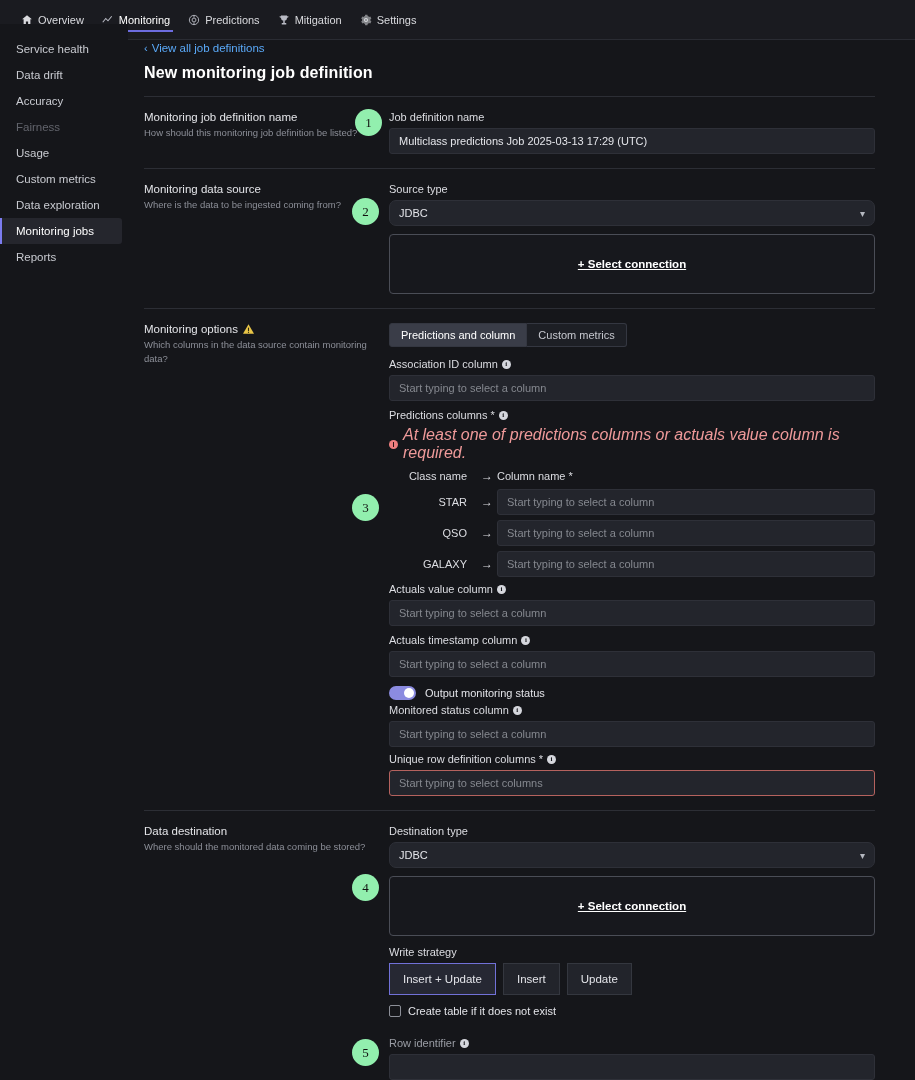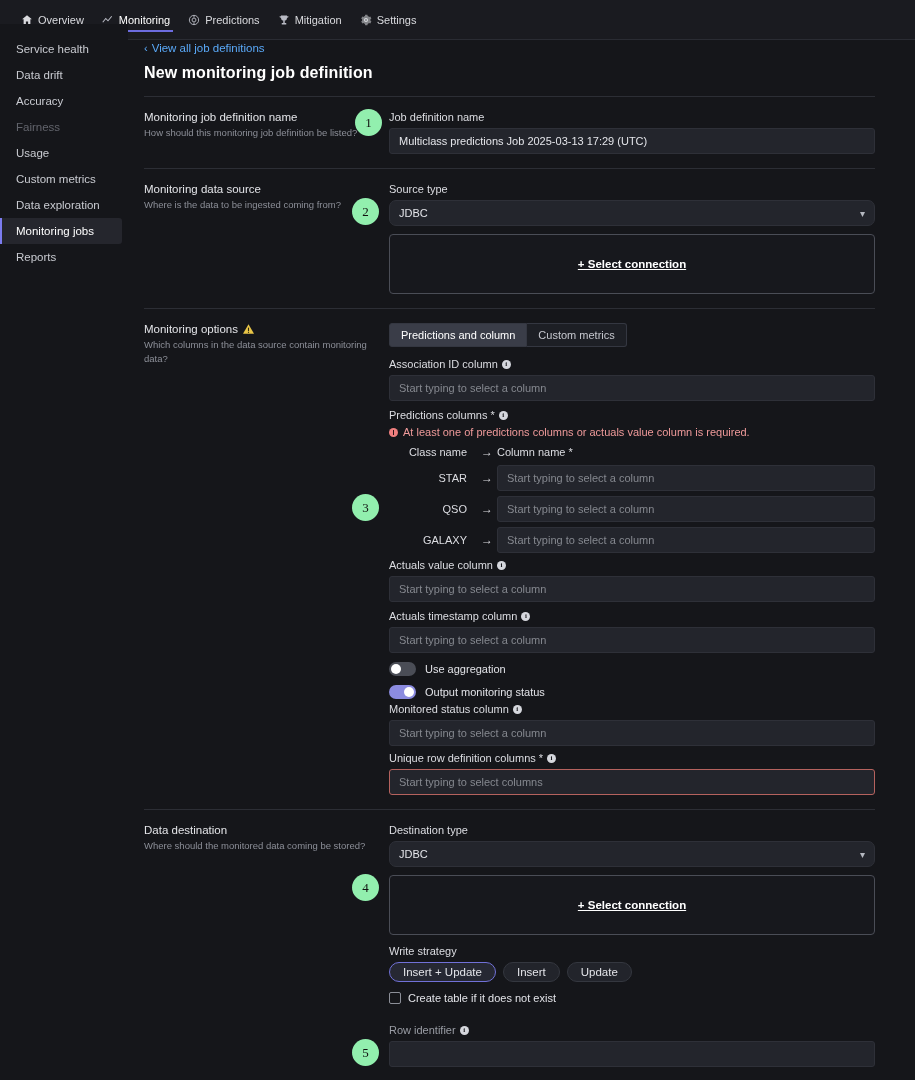--- a/index.html
+++ b/index.html
@@ -117,21 +117,21 @@
     height: 24px; padding: 0 11px; font-size: 11px;
     display: flex; align-items: center; cursor: pointer;
     border: 1px solid #343741; background: #1d1f25; color: #c6c8cf;
   }
   .tab:first-child { border-radius: 3px 0 0 3px; }
   .tab:last-child { border-radius: 0 3px 3px 0; border-left: none; }
   .tab.sel { background: #3a3d48; color: #ffffff; }
 
   .errline {
     display: flex; align-items: center; gap: 5px;
-    font-size: 11px; color: #ef9a9a; margin: 5px 0 7px 0;
+    font-size: 16px; color: #ef9a9a; margin: 5px 0 7px 0; font-style: italic;
   }
   .err-ico {
     width: 9px; height: 9px; border-radius: 50%; background: #ef7f7f;
     display: inline-block; position: relative; flex: 0 0 9px;
   }
   .err-ico::after {
     content: ""; position: absolute; left: 4px; top: 2px;
     width: 1px; height: 5px; background: #2a1416;
   }
 
@@ -154,21 +154,21 @@
   .toggle .knob {
     position: absolute; top: 2px; left: 2px; width: 10px; height: 10px;
     border-radius: 50%; background: #ffffff;
   }
   .toggle.on { background: #8b8be0; }
   .toggle.on .knob { left: 15px; }
   .toggle-label { font-size: 11px; color: #e2e3e8; }
 
   .btnrow { display: flex; gap: 7px; margin-top: 5px; }
   .segbtn {
-    height: 20px; padding: 0 13px; border-radius: 12px;
+    height: 32px; padding: 0 13px; border-radius: 0;
     background: #22242b; border: 1px solid #34373f;
     font-size: 11.5px; color: #e3e4e9; display: flex; align-items: center;
     cursor: pointer;
   }
   .segbtn.sel { border-color: #7171d8; background: #262833; }
 
   .checkrow { display: flex; align-items: center; gap: 7px; margin-top: 10px; }
   .checkbox {
     width: 12px; height: 12px; border: 1px solid #8c8f98;
     border-radius: 2px; background: transparent; cursor: pointer; flex: 0 0 12px;
@@ -397,26 +397,20 @@
           <span class="info-ico">i</span>
         </div>
         <div class="input ph">Start typing to select a column</div>
 
         <div class="flabel" style="margin-top:8px">
           <span>Actuals timestamp column</span>
           <span class="info-ico">i</span>
         </div>
         <div class="input ph">Start typing to select a column</div>
 
-        <div class="toggle-row">
-          <span class="toggle">
-              <span class="knob"></span>
-            </span>
-          <span class="toggle-label">Use aggregation</span>
-        </div>
 
         <div class="toggle-row">
           <span class="toggle on">
               <span class="knob"></span>
             </span>
           <span class="toggle-label">Output monitoring status</span>
         </div>
 
         <div class="flabel" style="margin-top:4px">
           <span>Monitored status column</span>

